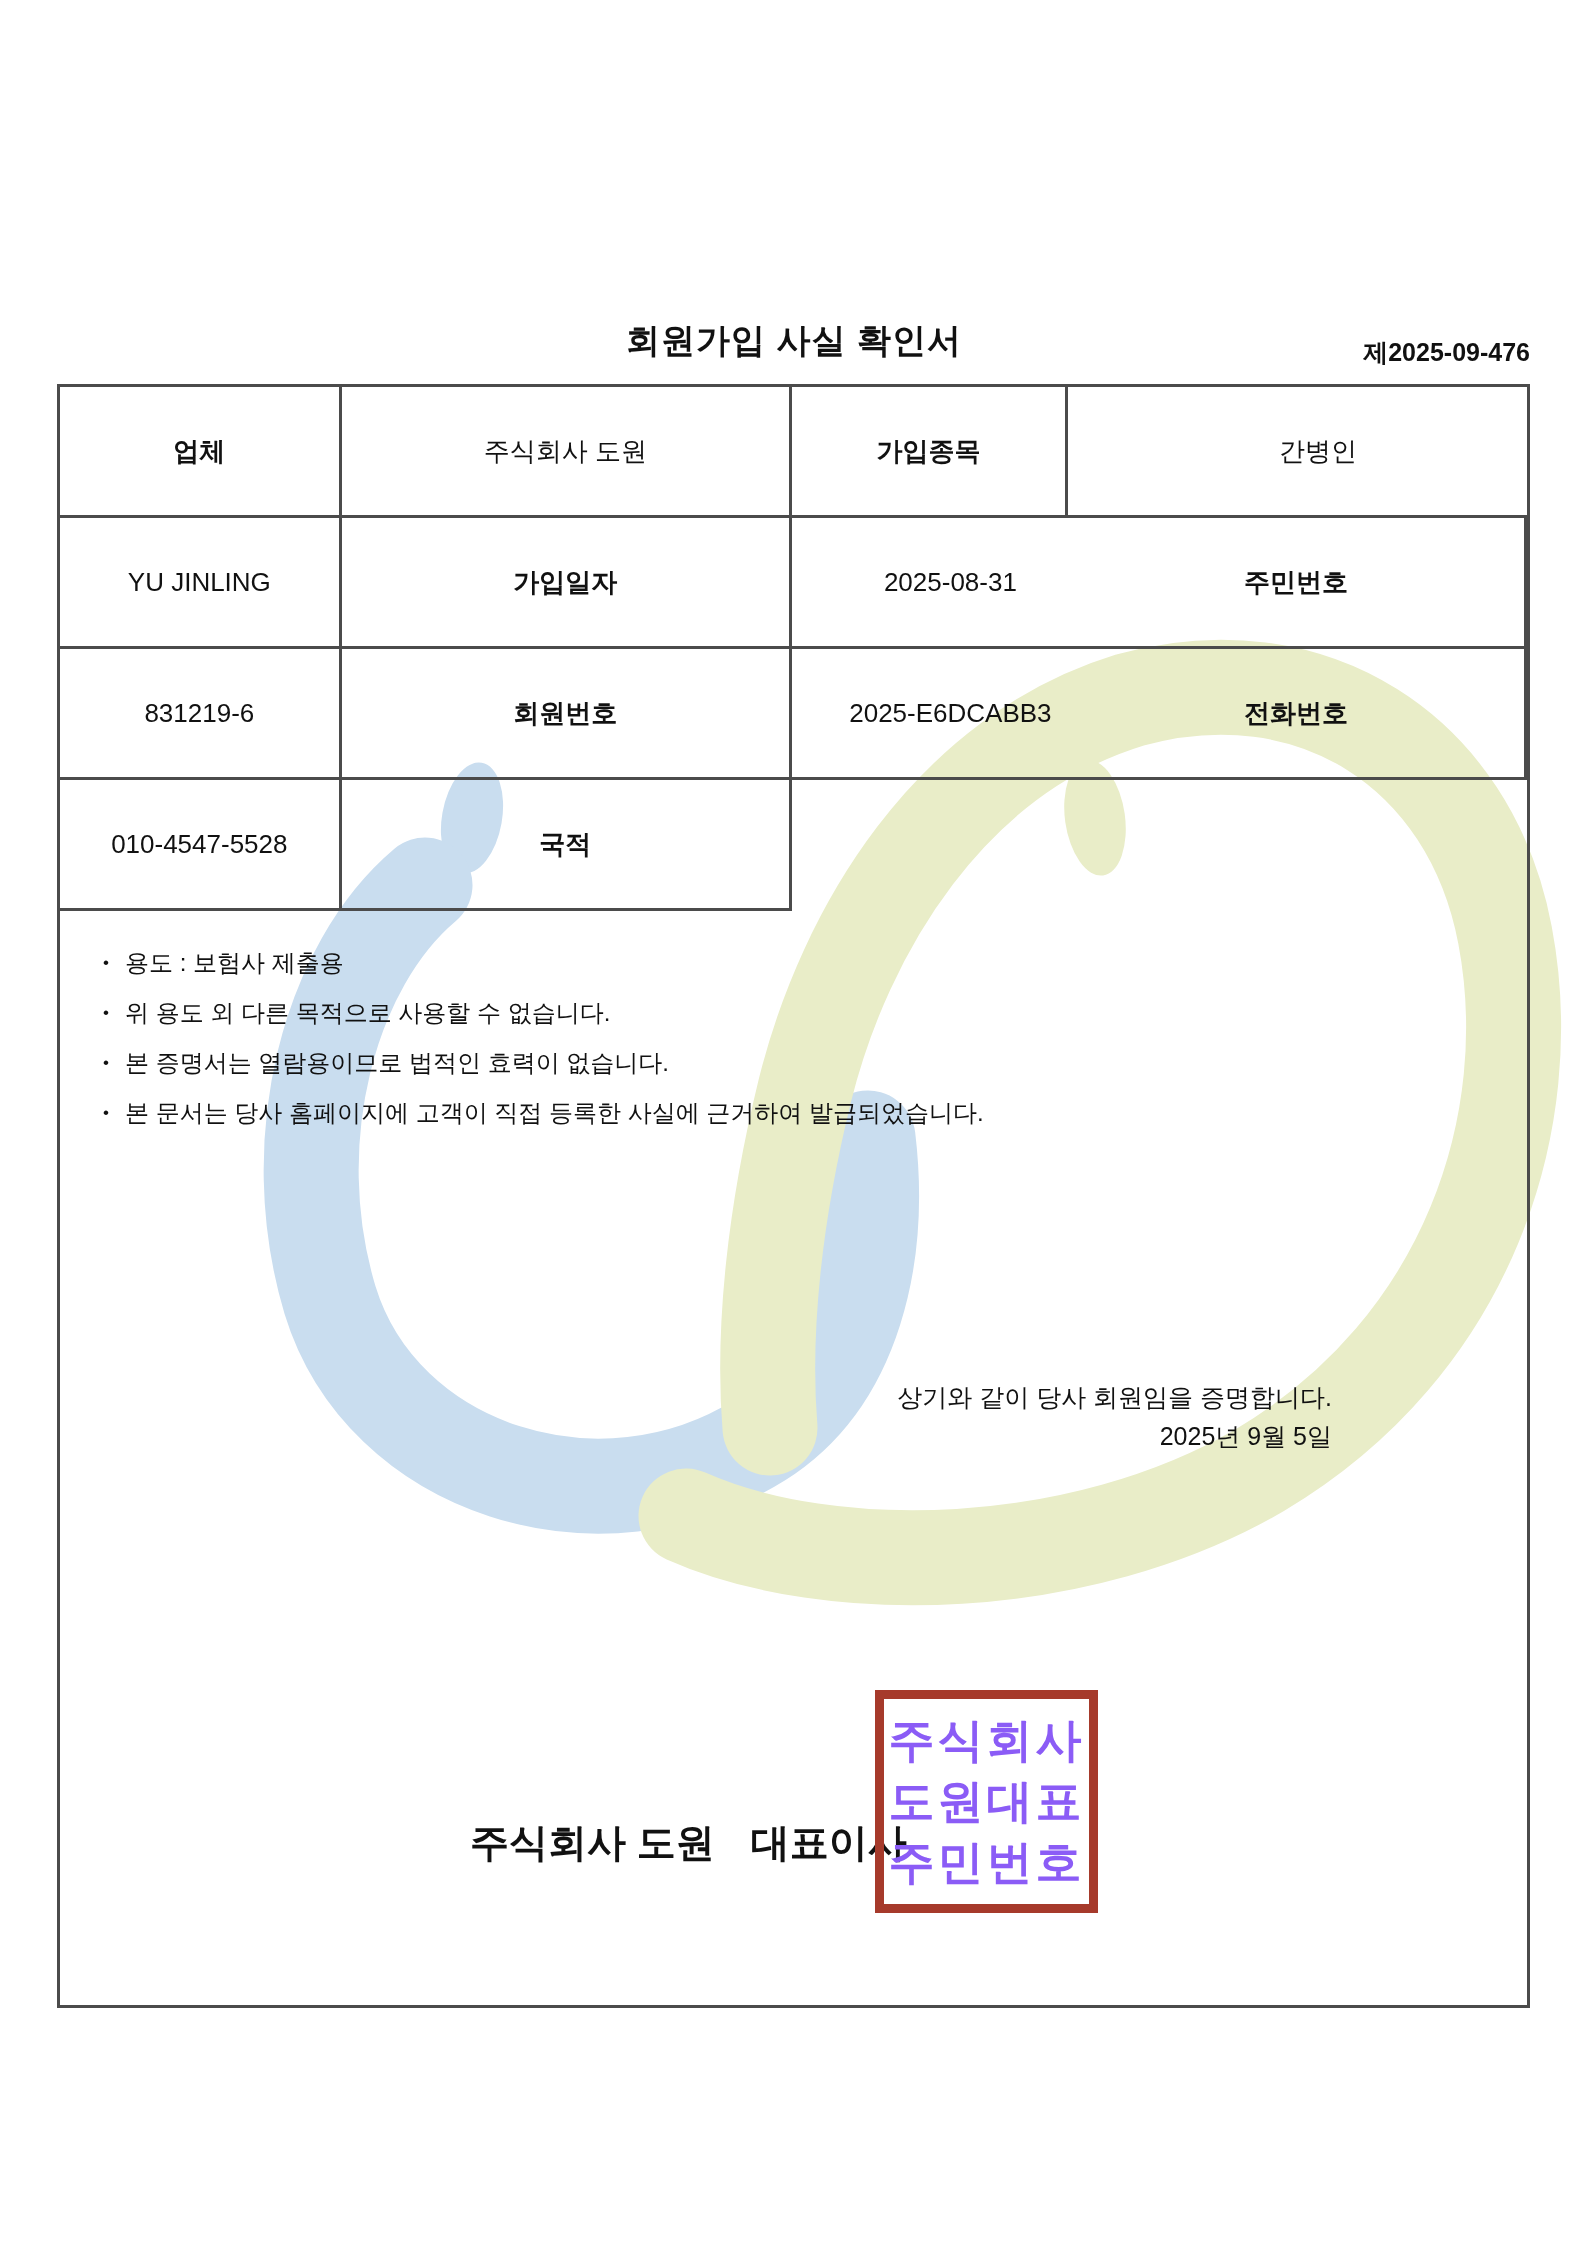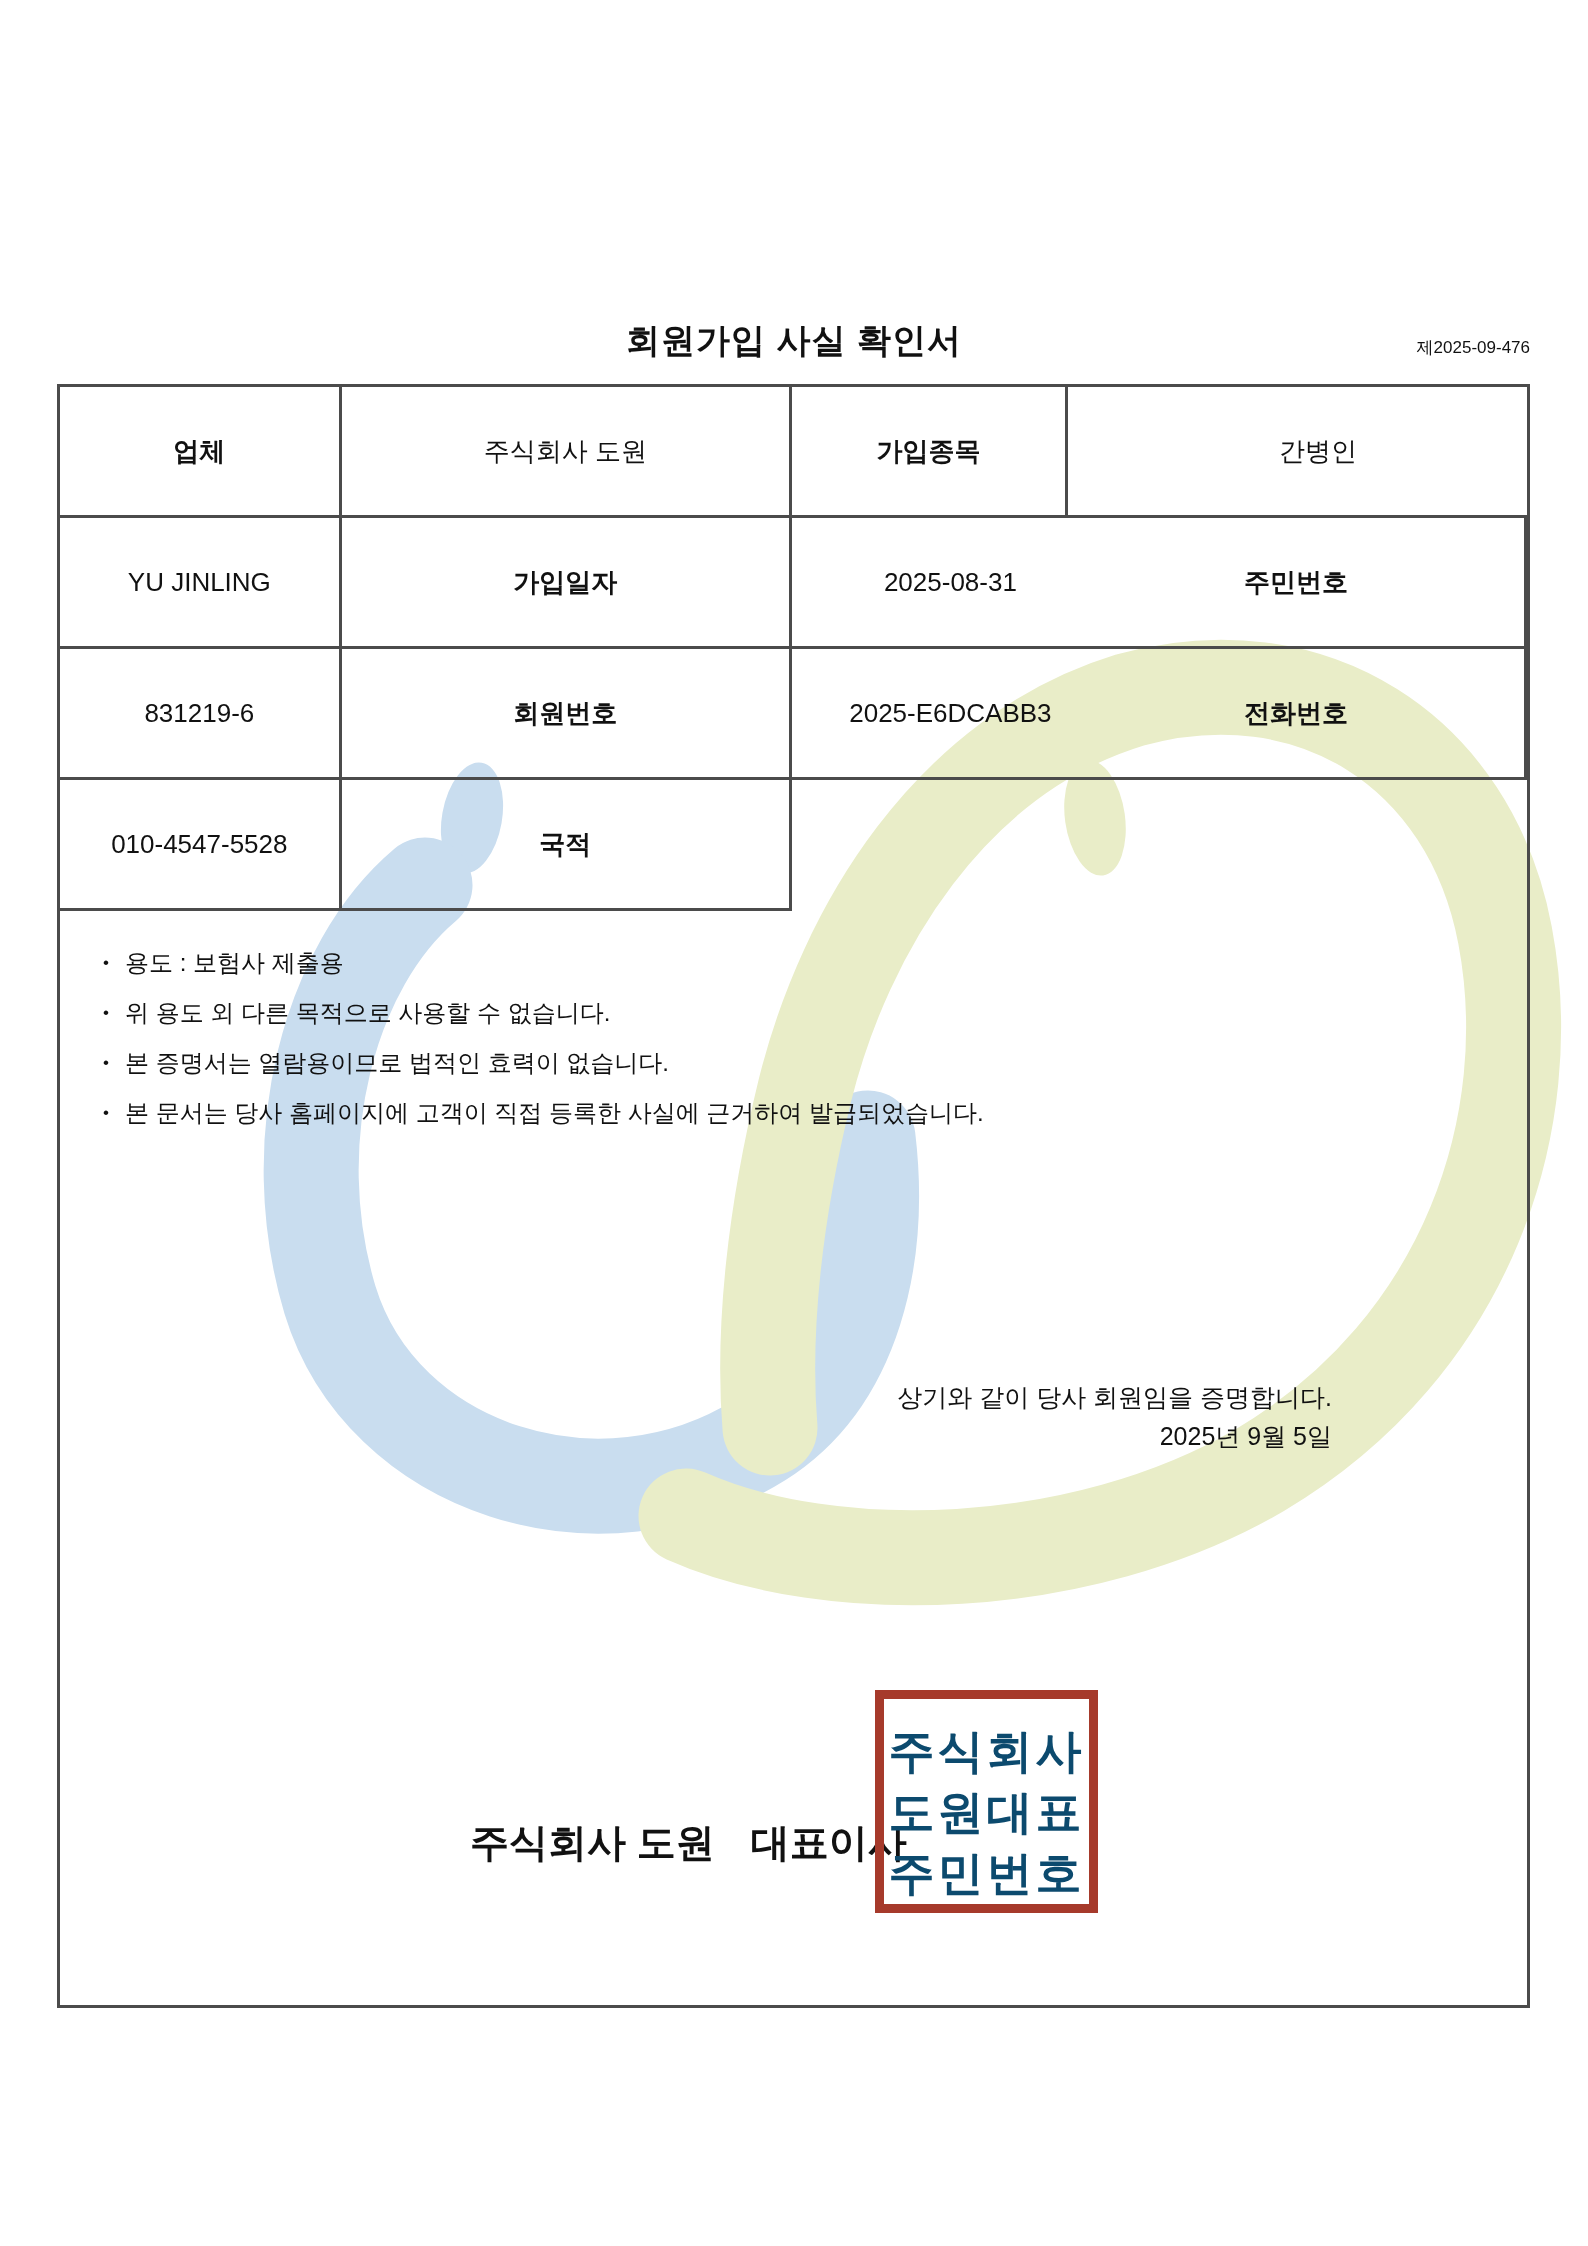--- a/index.html
+++ b/index.html
@@ -15,21 +15,21 @@
   .watermark{position:absolute;left:0;top:0;z-index:0;}
   
   .layer{position:absolute;left:0;top:0;width:100%;height:100%;z-index:1;}
 
   .doc-title{
     position:absolute;left:0;top:270px;width:100%;
     text-align:center;font-size:34px;font-weight:700;letter-spacing:1px;margin-top:48px;
   }
   .doc-number{
     position:absolute;top:336px;right:58px;
-    font-size:17px;font-weight:400;
+    font-size:25px;font-weight:700;
   }
   .outer-box{
     position:absolute;left:57px;top:384px;
     width:1473px;height:1624px;
     border:3px solid #4b4b4b;
     box-sizing:border-box;
   }
   .cert-table{
     position:absolute;left:0;top:0;width:100%;
     display:grid;
@@ -145,20 +145,20 @@
     <div class="statement">
       <div>상기와 같이 당사 회원임을 증명합니다.</div>
       <div>2025년 9월 5일</div>
     </div>
 
     <div class="signature">
       <span>주식회사 도원</span>
       <span>대표이사</span>
     </div>
 
-    <div class="seal" style="border-color: rgb(166, 58, 43); color: #0c4a6e; justify-content: flex-end;">
+    <div class="seal" style="border-color: rgb(166, 58, 43); color: #8b5cf6;">
       <div>주식회사</div>
       <div>도원대표</div>
       <div>주민번호</div>
     </div>
 
   </div>
 </div>
 
 </body></html>

